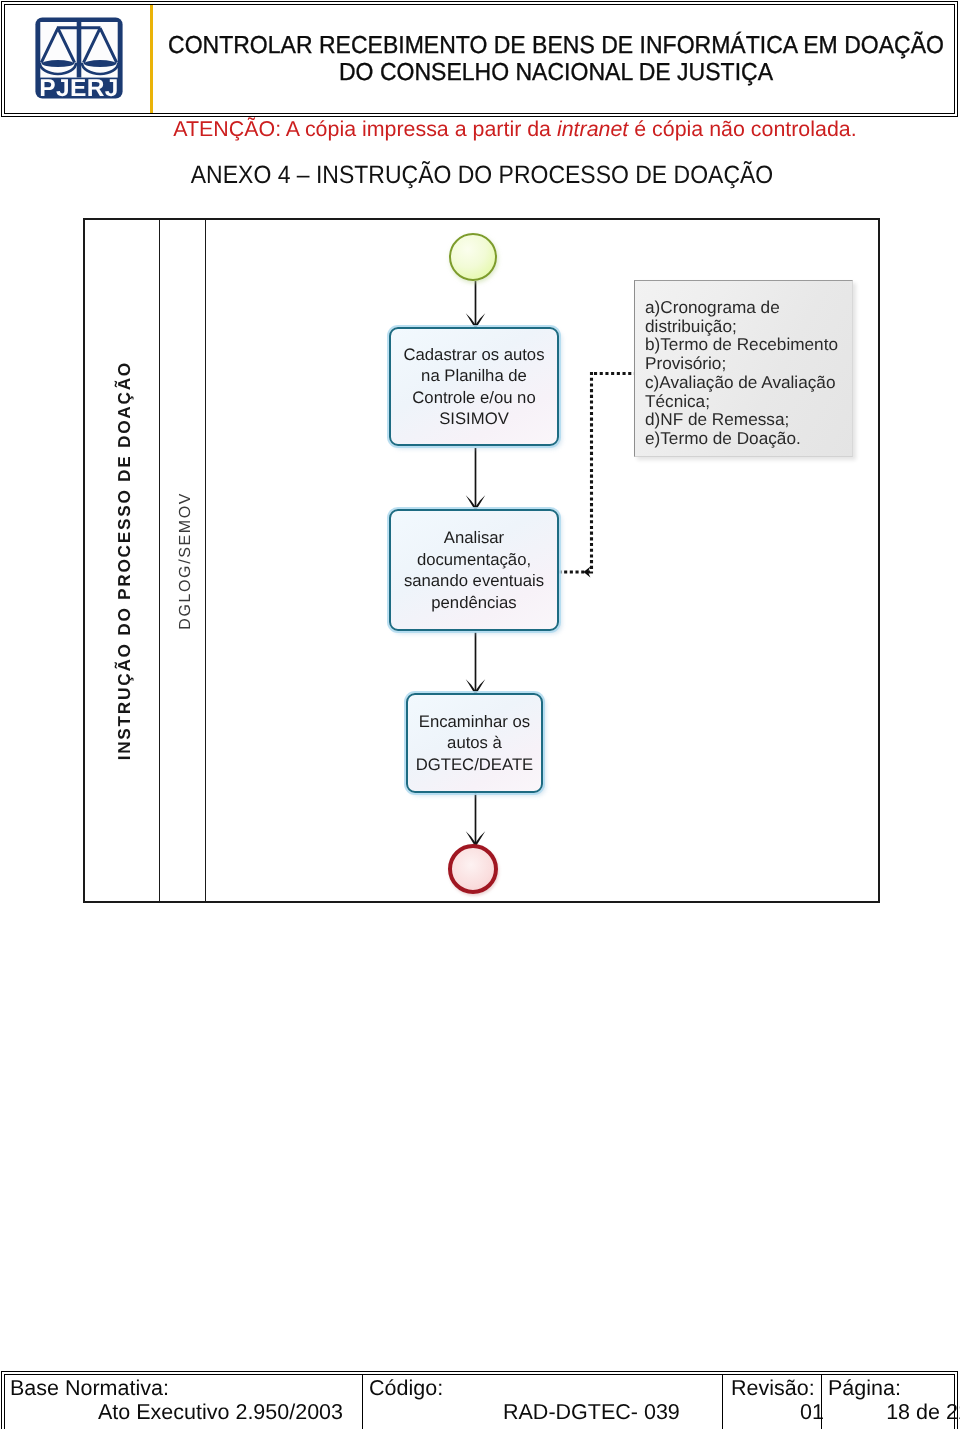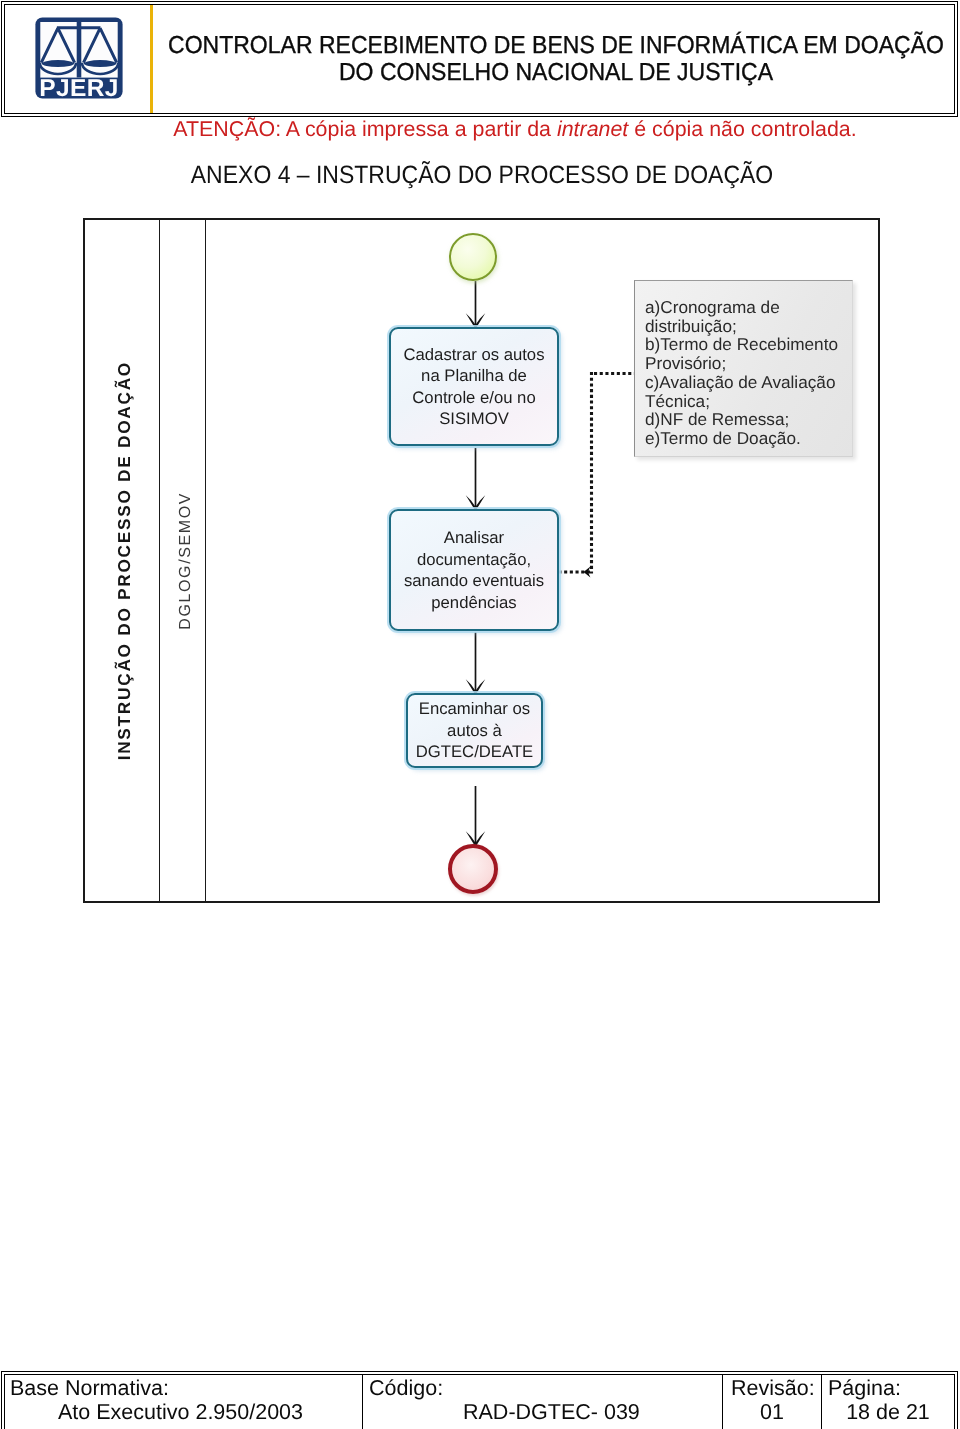--- a/index.html
+++ b/index.html
@@ -33,21 +33,21 @@
 
   
   .node{position:absolute;box-sizing:border-box;border-radius:9px;
     border:2.2px solid #1d6b82;
     background:linear-gradient(150deg,#f2f9fe 0%,#eef4fa 40%,#f7f2f8 75%,#faf6fa 100%);
     box-shadow:0 0 0 2px rgba(174,217,238,.85), 3px 3px 4px rgba(160,195,220,.40);
     display:flex;align-items:center;justify-content:center;text-align:center;
     font-size:16.7px;line-height:21.5px;color:#1d1d1d;white-space:nowrap;}
   #node1{left:304px;top:107px;width:170px;height:119px;}
   #node2{left:304px;top:289px;width:170px;height:122px;}
-  #node3{left:321px;top:473px;width:137px;height:75px;}
+  #node3{left:321px;top:473px;width:137px;height:100px;}
 
   .circ{position:absolute;border-radius:50%;box-sizing:border-box;}
   #start-circle{left:364px;top:13px;width:48px;height:48px;border:2.3px solid #7d9c2c;
      background:radial-gradient(circle at 38% 32%,#fbfeee 0%,#f2fbd6 45%,#e6f9ae 80%,#dcf596 100%);
      box-shadow:1px 2px 4px rgba(190,214,150,.55);}
   #end-circle{left:363px;top:624px;width:50px;height:50px;border:4px solid #a01722;
      background:radial-gradient(circle at 45% 40%,#fdf2f2 0%,#fadede 60%,#f6cccc 100%);
      box-shadow:1px 2px 3px rgba(210,160,160,.45);}
 
   
@@ -58,21 +58,21 @@
      padding:17px 6px 0 10px;font-size:17.2px;line-height:18.7px;color:#2a2a2a;white-space:nowrap;}
 
   svg.wires{position:absolute;left:0;top:0;width:797px;height:685px;overflow:visible;}
 
   
   #footer-table{position:absolute;left:1px;top:1371px;width:957px;height:75px;box-sizing:border-box;border:1.6px solid #000;}
   #footer-inner{position:absolute;left:2px;top:2px;right:2px;bottom:2px;border:1.4px solid #000;box-sizing:border-box;display:flex;font-size:21.5px;color:#0c0c0c;}
   .fcell{box-sizing:border-box;position:relative;}
   .fcell + .fcell{border-left:1.4px solid #000;}
   .fcell .lbl{position:absolute;font-weight:normal;white-space:nowrap;}
-  .fcell .val{position:absolute;font-weight:normal;white-space:nowrap;}
+  .fcell .val{position:absolute;font-weight:normal;white-space:nowrap;margin-left:40px;}
   #fc1{width:357px;}
   #fc2{width:360px;}
   #fc3{width:99px;padding-left:20px;}
   #fc4{flex:1;}
 </style>
 </head>
 <body>
 
 <div class="page">
 

